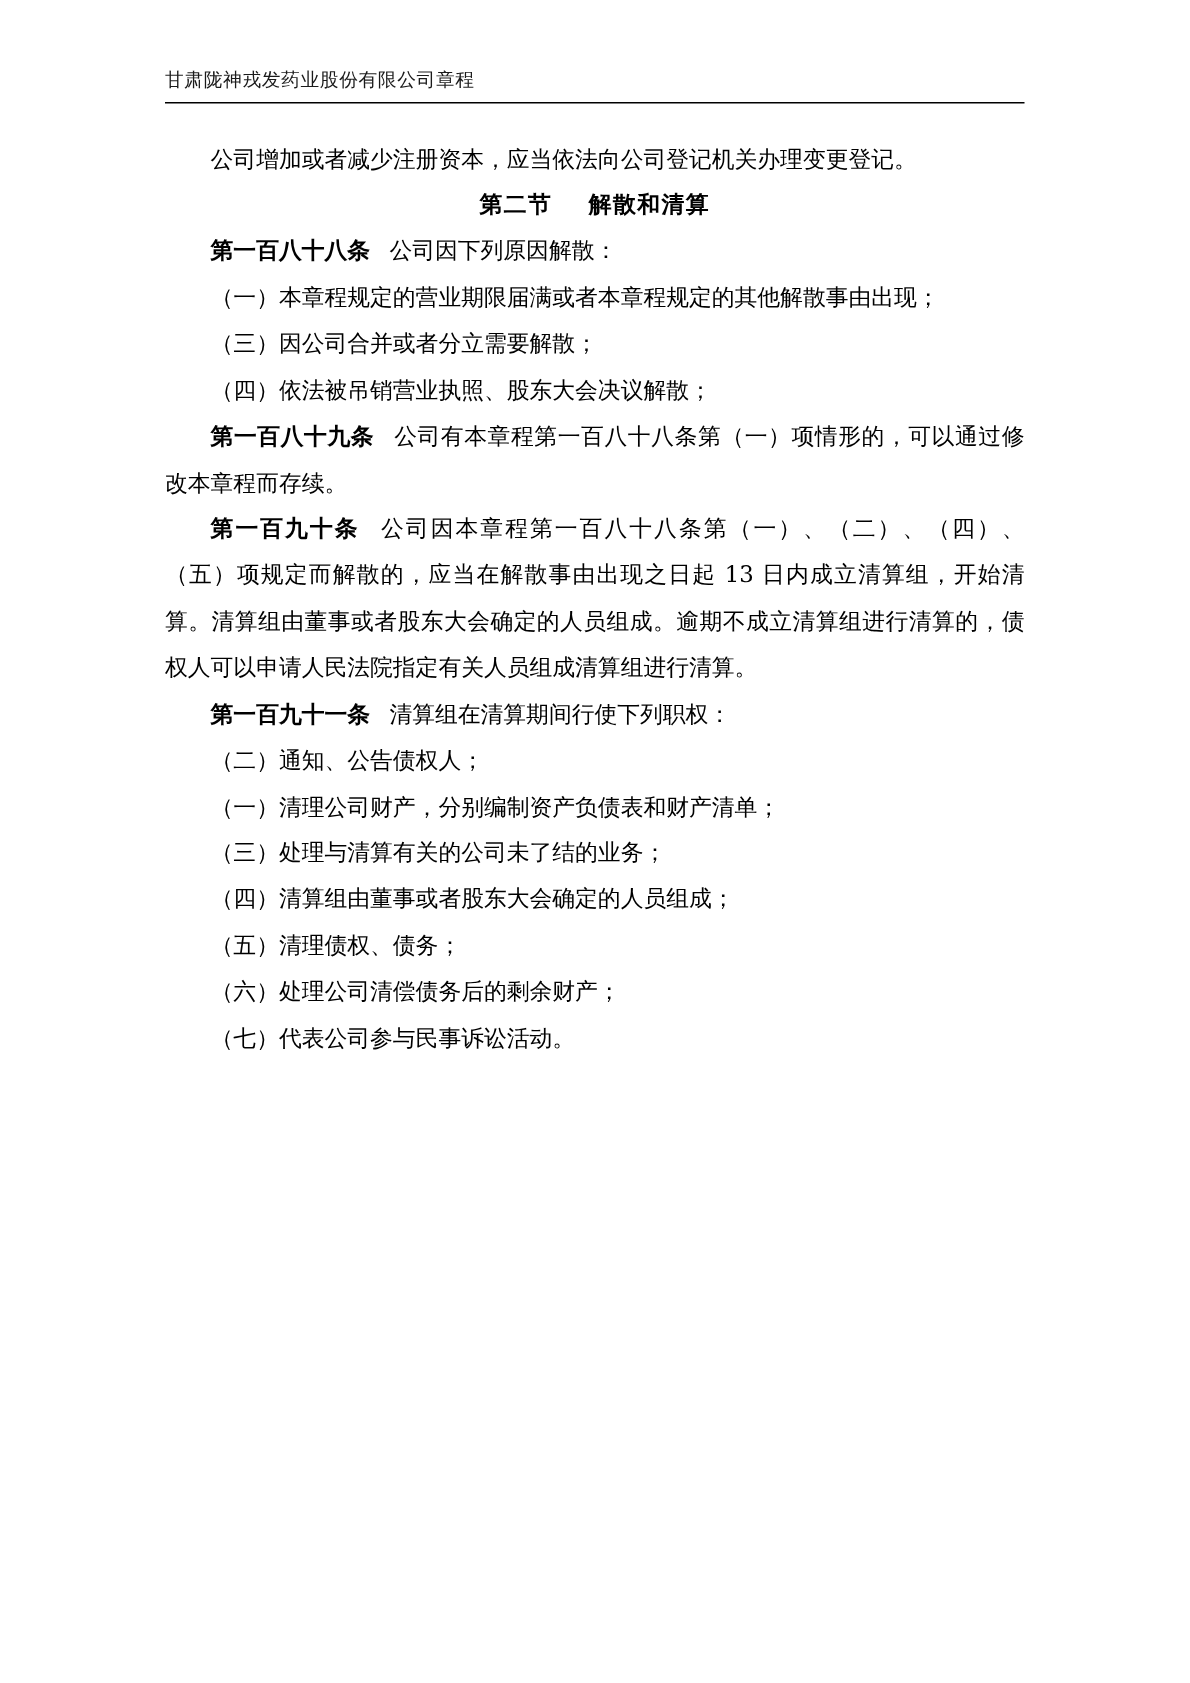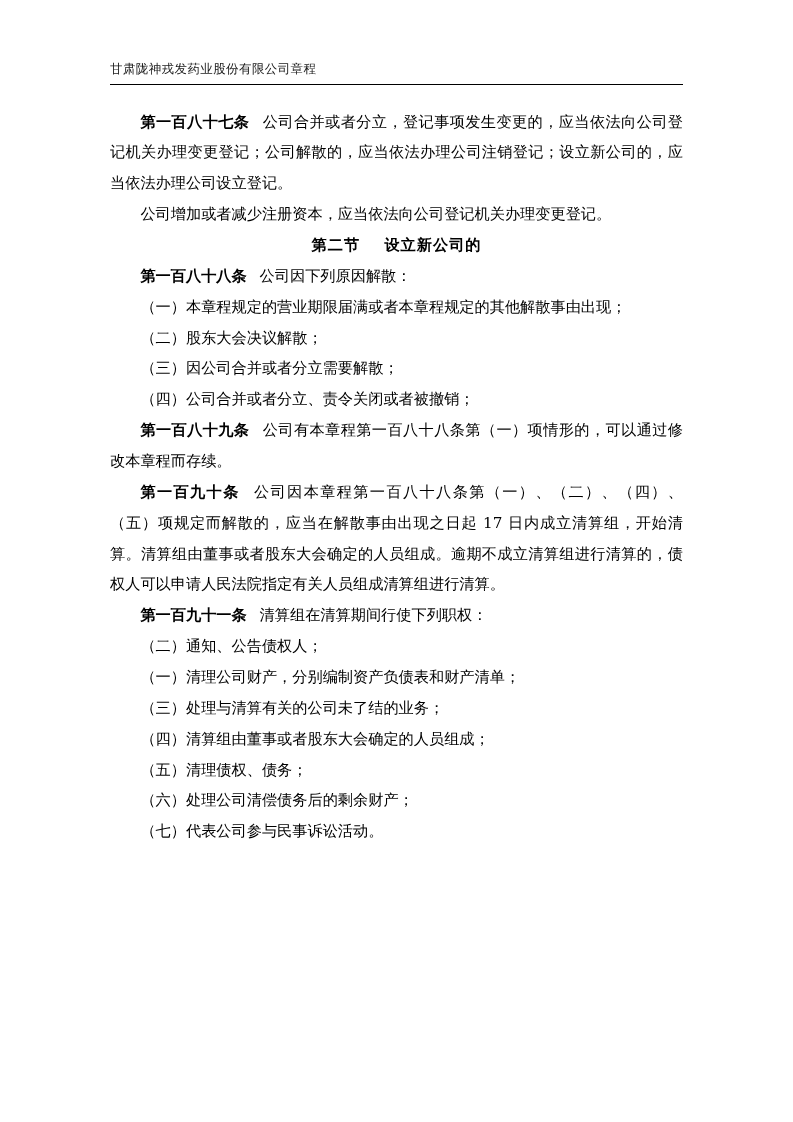--- a/index.html
+++ b/index.html
@@ -7,21 +7,21 @@
     padding: 0;
     background: #ffffff;
   }
   body {
     font-family: "DejaVu Serif", "Liberation Serif", serif;
   }
   .page {
     position: relative;
     width: 793px;
     height: 943px;
-    margin: 16px auto;
+    margin: 0 auto;
     background: #ffffff;
     overflow: hidden;
   }
   .content {
     position: absolute;
     left: 110px;
     top: 44px;
     width: 573px;
   }
   .header-line {
@@ -115,37 +115,35 @@
 <body>
 
 <div class="page">
 
   <div class="content">
 
     <div class="header-line">甘肃陇神戎发药业股份有限公司章程</div>
 
     <div class="body-text">
 
-      <p><span class="art">第一百八十七条</span><span class="art-gap"></span><span>公司合并或者分立，登记事项发生变更的，应当依法向公司登记机关办理变更登记；公司解散的，应当依法办理公司注销登记；设立新公司的，应当依法办理公司设立登记。</span></p>
 
       <p>公司增加或者减少注册资本，应当依法向公司登记机关办理变更登记。</p>
 
-      <p class="section-title"><span>第二节</span><span class="sec-gap"></span><span>设立新公司的</span></p>
+      <p class="section-title"><span>第二节</span><span class="sec-gap"></span><span>解散和清算</span></p>
 
       <p><span class="art">第一百八十八条</span><span class="art-gap"></span><span>公司因下列原因解散：</span></p>
 
       <p>（一）本章程规定的营业期限届满或者本章程规定的其他解散事由出现；</p>
-      <p>（二）股东大会决议解散；</p>
       <p>（三）因公司合并或者分立需要解散；</p>
-      <p>（四）公司合并或者分立、责令关闭或者被撤销；</p>
+      <p>（四）依法被吊销营业执照、股东大会决议解散；</p>
 
       <p><span class="art">第一百八十九条</span><span class="art-gap"></span><span>公司有本章程第一百八十八条第（一）项情形的，可以通过修改本章程而存续。</span></p>
 
 
-      <p><span class="art">第一百九十条</span><span class="art-gap"></span><span>公司因本章程第一百八十八条第（一）、（二）、（四）、（五）项规定而解散的，应当在解散事由出现之日起 17 日内成立清算组，开始清算。清算组由董事或者股东大会确定的人员组成。逾期不成立清算组进行清算的，债权人可以申请人民法院指定有关人员组成清算组进行清算。</span></p>
+      <p><span class="art">第一百九十条</span><span class="art-gap"></span><span>公司因本章程第一百八十八条第（一）、（二）、（四）、（五）项规定而解散的，应当在解散事由出现之日起 13 日内成立清算组，开始清算。清算组由董事或者股东大会确定的人员组成。逾期不成立清算组进行清算的，债权人可以申请人民法院指定有关人员组成清算组进行清算。</span></p>
 
       <p><span class="art">第一百九十一条</span><span class="art-gap"></span><span>清算组在清算期间行使下列职权：</span></p>
 
       <p>（二）通知、公告债权人；</p>
       <p>（一）清理公司财产，分别编制资产负债表和财产清单；</p>
       <p>（三）处理与清算有关的公司未了结的业务；</p>
       <p>（四）清算组由董事或者股东大会确定的人员组成；</p>
       <p>（五）清理债权、债务；</p>
       <p>（六）处理公司清偿债务后的剩余财产；</p>
       <p>（七）代表公司参与民事诉讼活动。</p>

